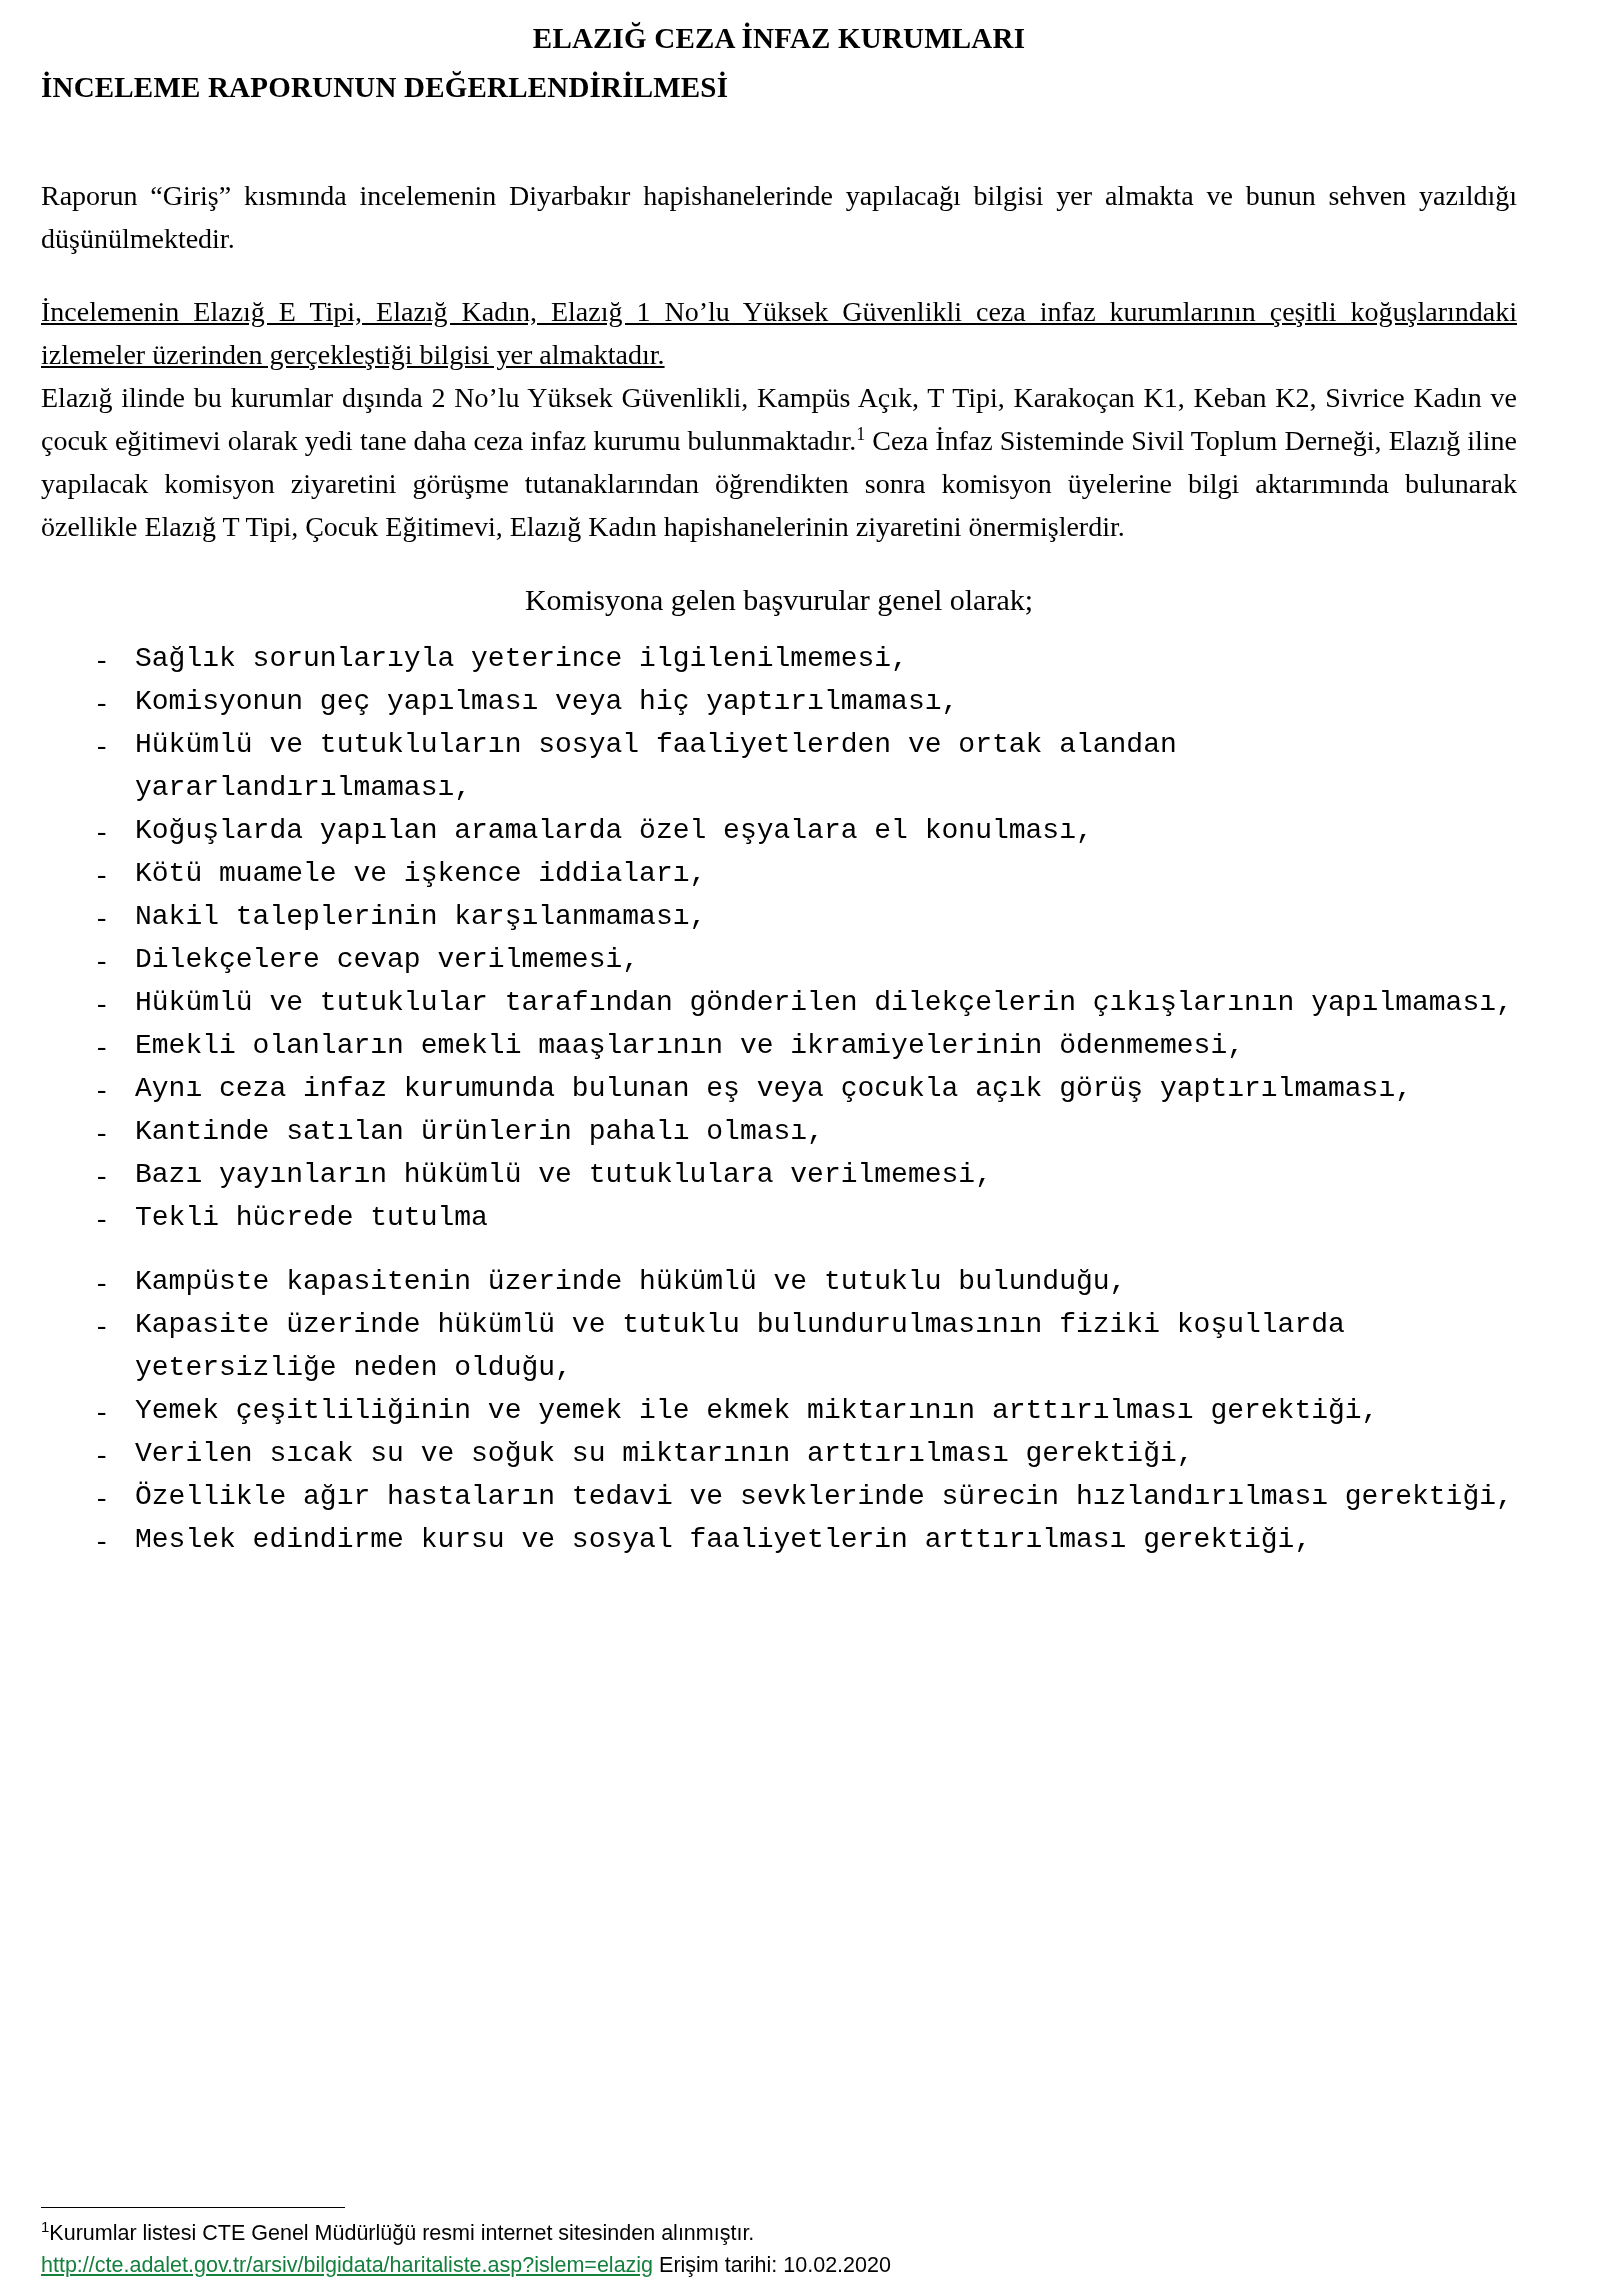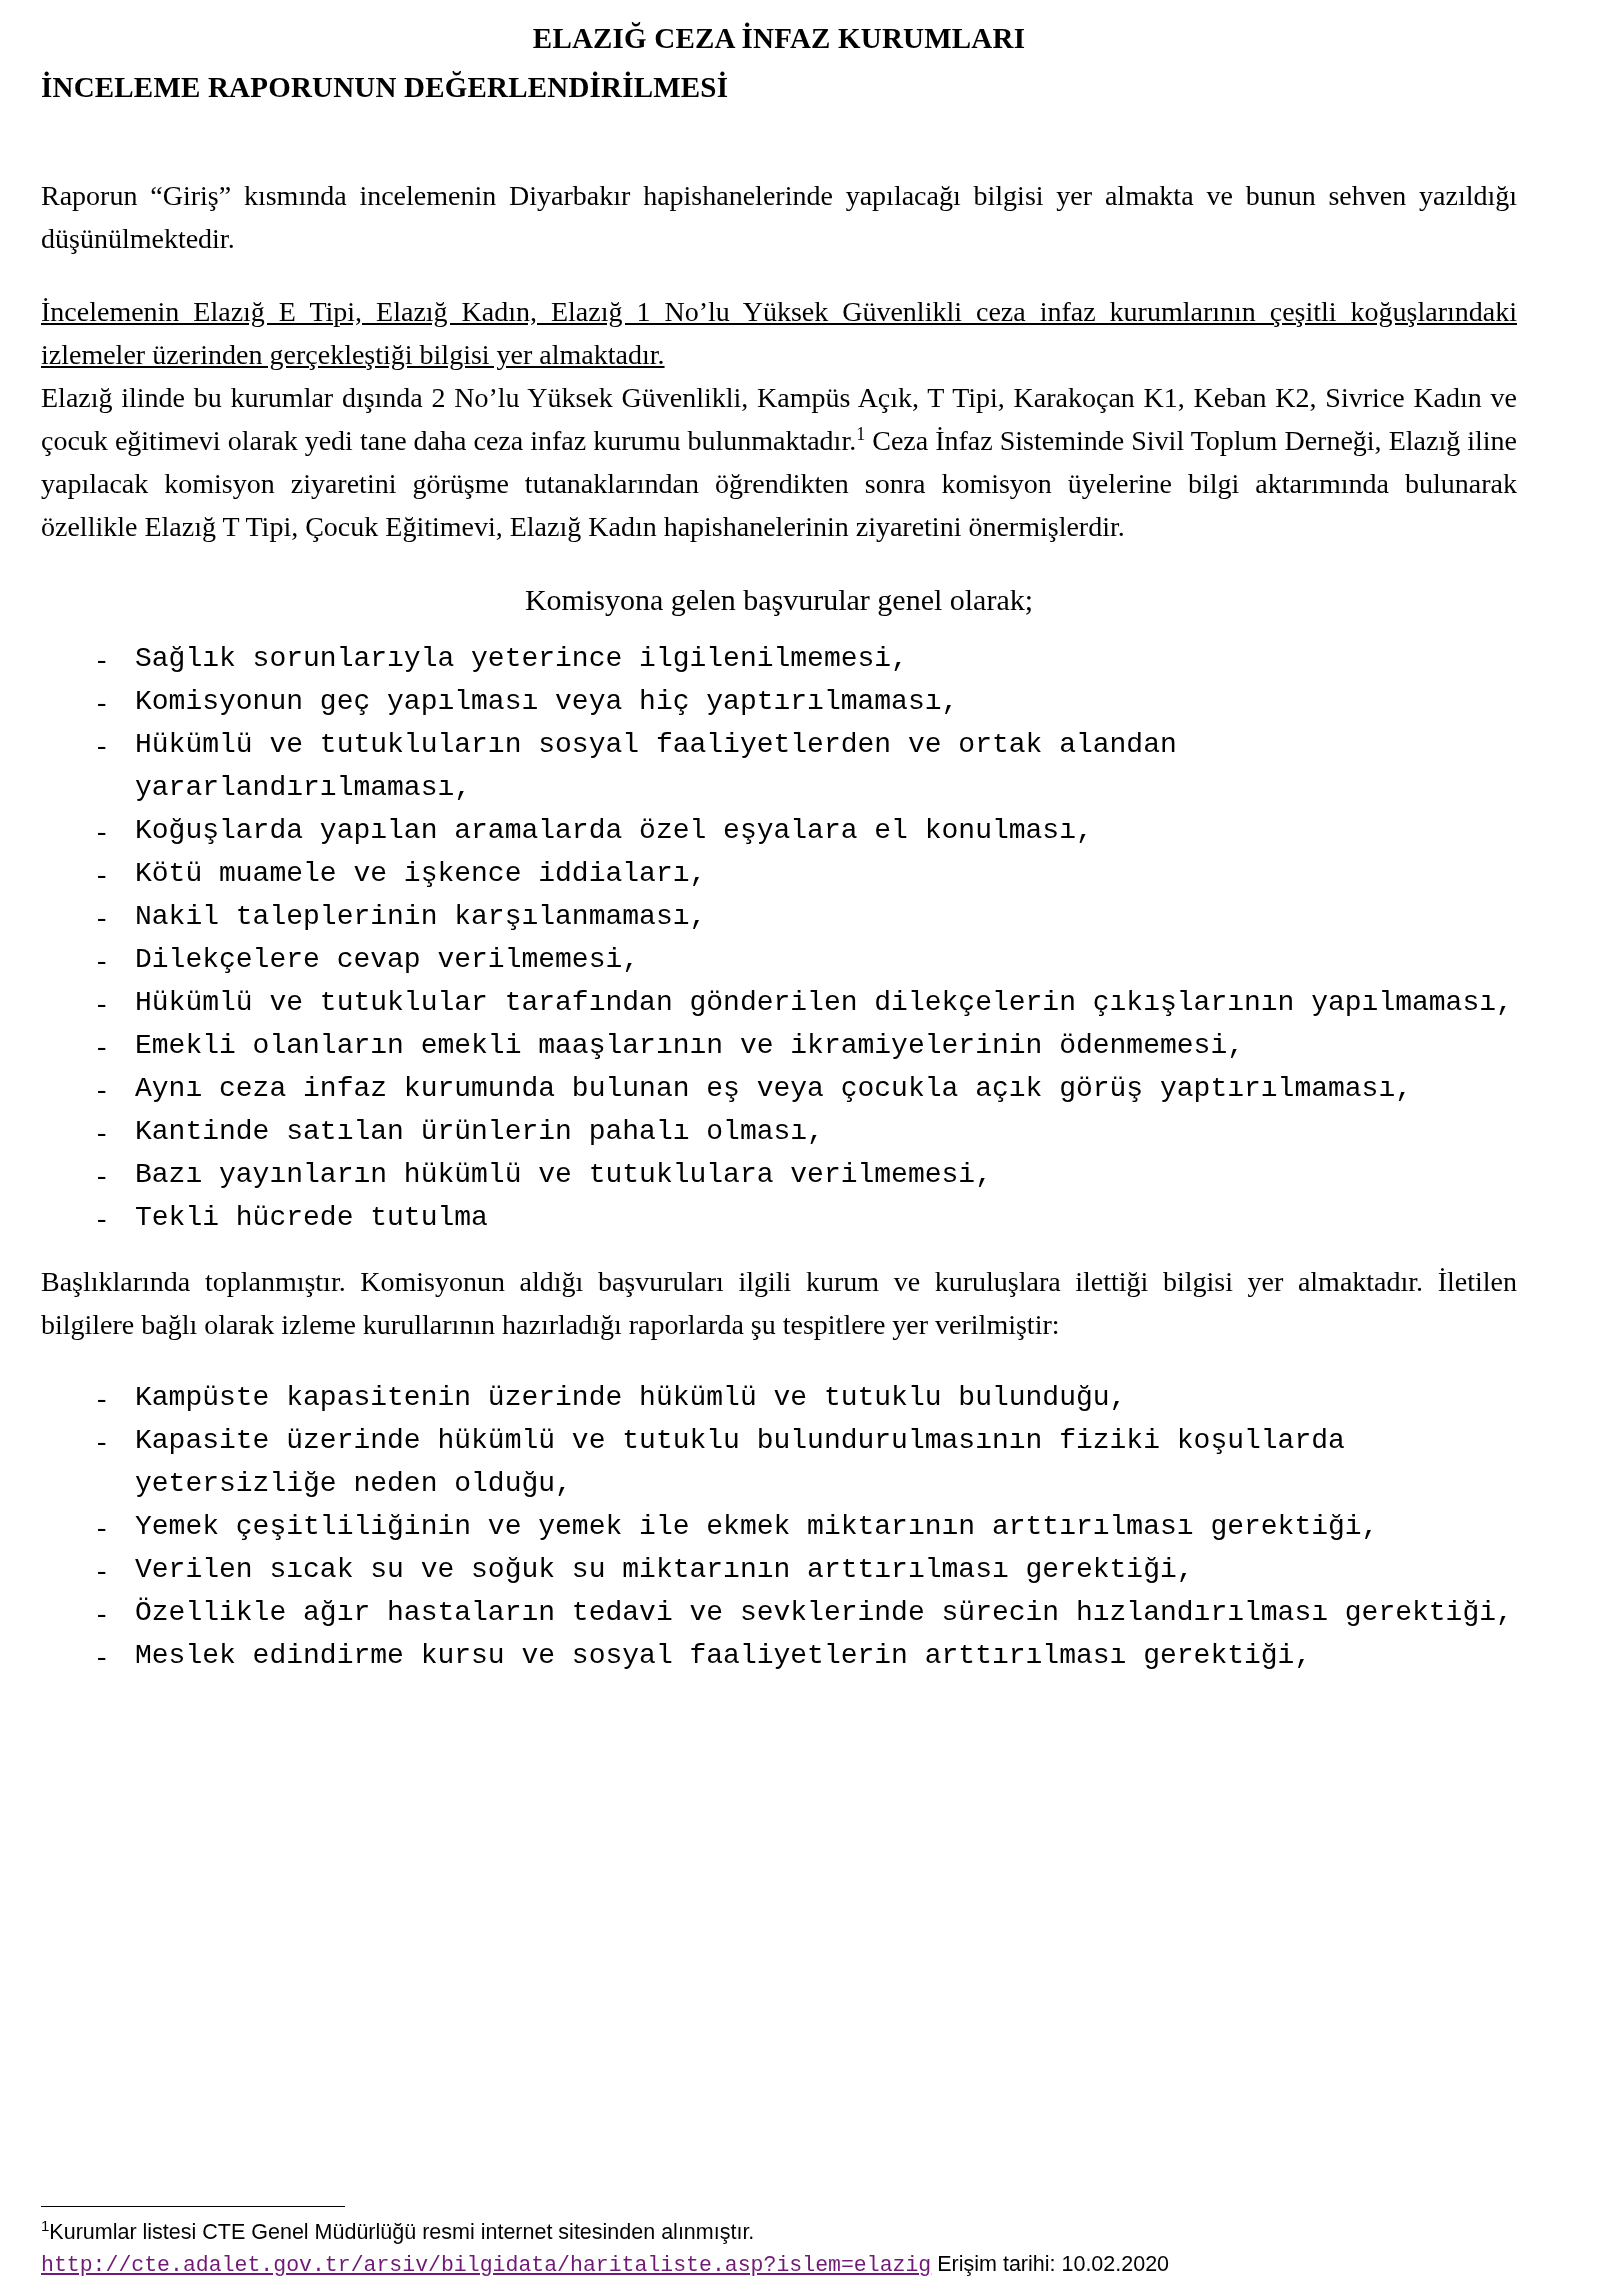--- a/index.html
+++ b/index.html
@@ -101,24 +101,23 @@
     font-size: 21.5px;
     line-height: 32px;
     color: #000000;
   }
   .footnote sup {
     font-size: 15px;
     vertical-align: super;
     line-height: 0;
   }
   .footnote a, .footnote .url {
-    color: #701a75;
+    color: #15803d;
     text-decoration: underline;
     text-underline-offset: 1.8px;
-    font-family: Liberation Mono, monospace;
   }
 </style>
 </head>
 <body>
 
 <div class="page">
 
   <div class="doc-title">ELAZIĞ CEZA İNFAZ KURUMLARI</div>
   <div class="doc-subtitle">İNCELEME RAPORUNUN DEĞERLENDİRİLMESİ</div>
 
@@ -180,21 +179,20 @@
       <li>
           <span class="dash">-</span>
           <span class="li-text">Bazı yayınların hükümlü ve tutuklulara verilmemesi,</span>
         </li>
       <li>
           <span class="dash">-</span>
           <span class="li-text">Tekli hücrede tutulma</span>
         </li>
     </ul>
 
-    <p class="para">Başlıklarında toplanmıştır. Komisyonun aldığı başvuruları ilgili kurum ve kuruluşlara ilettiği bilgisi yer almaktadır. İletilen bilgilere bağlı olarak izleme kurullarının hazırladığı raporlarda şu tespitlere yer verilmiştir:</p>
 
     <ul class="dash-list">
       <li>
           <span class="dash">-</span>
           <span class="li-text">Kampüste kapasitenin üzerinde hükümlü ve tutuklu bulunduğu,</span>
         </li>
       <li>
           <span class="dash">-</span>
           <span class="li-text">Kapasite üzerinde hükümlü ve tutuklu bulundurulmasının fiziki koşullarda yetersizliğe neden olduğu,</span>
         </li>

